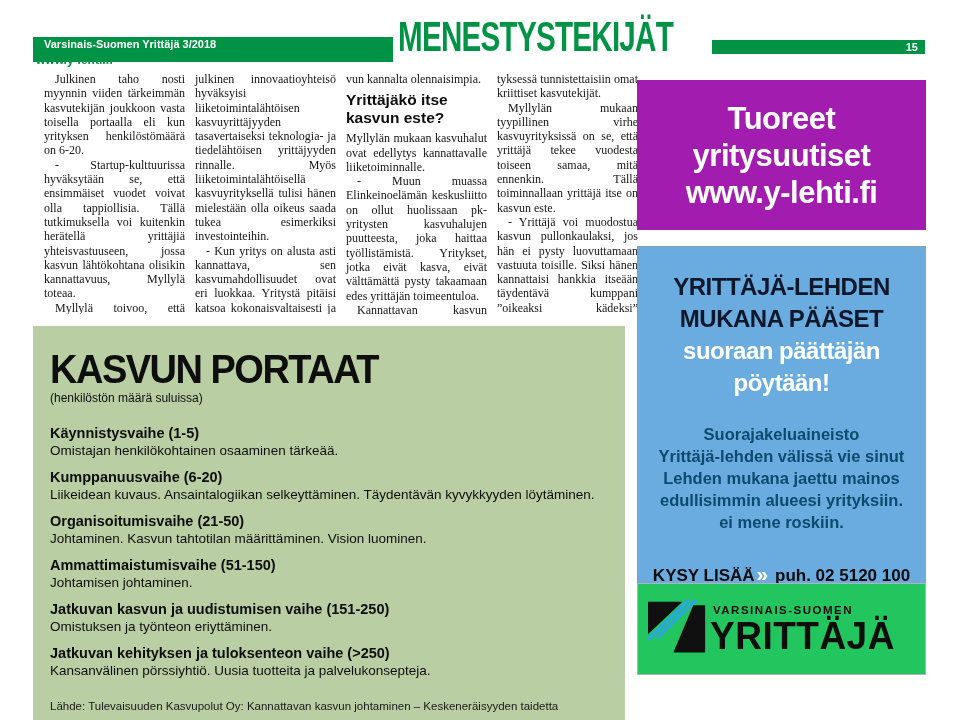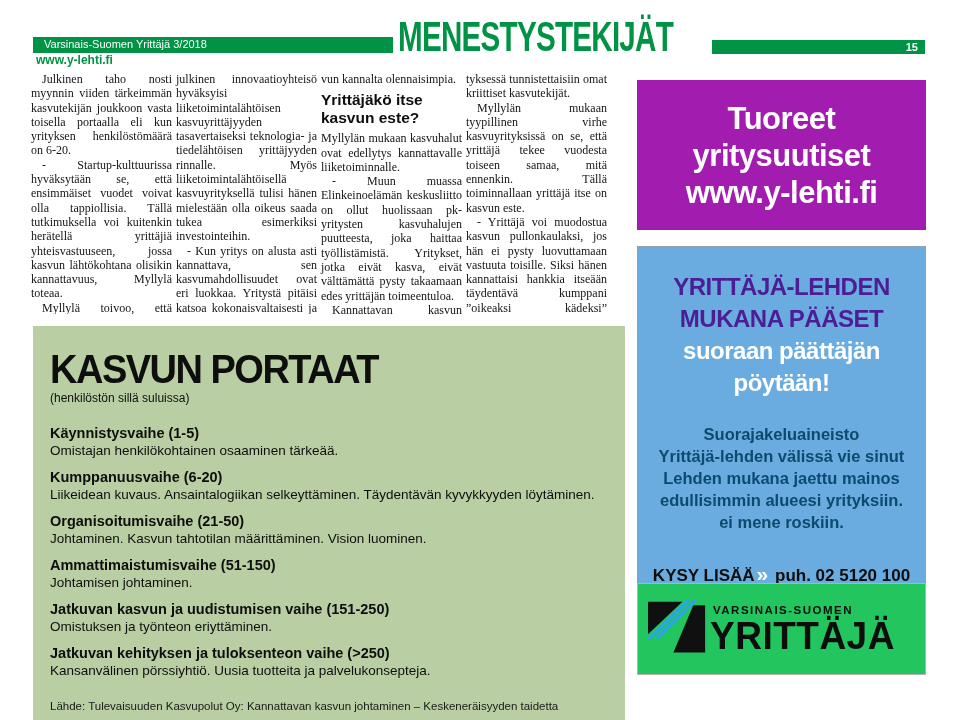--- a/index.html
+++ b/index.html
@@ -1,36 +1,36 @@
 <!DOCTYPE html>
 <html><head>
 <meta charset="utf-8">
 <style>
   * { margin:0; padding:0; box-sizing:border-box; }
   html,body { width:960px; height:720px; background:#ffffff; overflow:hidden; }
   .page { position:relative; width:960px; height:720px; background:#fff;
           font-family:"Liberation Sans", sans-serif; color:#111; }
 
   
-  .masthead-bar { position:absolute; left:33px; top:37px; width:360px; height:16px;
-                  background:#009245; color:#fff; font-size:11px; font-weight:normal;
+  .masthead-bar { position:absolute; left:33px; top:37px; width:360px; height:25px;
+                  background:#009245; color:#fff; font-size:11px; font-weight:bold;
                   line-height:15px; padding-left:11px; }
   .site-url { position:absolute; left:36px; top:53px; color:#009245;
               font-size:12px; font-weight:bold; }
   .section-title { position:absolute; left:398px; top:13px; color:#009245;
                    font-size:40px; font-weight:bold; letter-spacing:-1px;
                    transform:scaleX(0.74) scaleY(1.05); transform-origin:left top;
                    white-space:nowrap; }
   .page-bar { position:absolute; left:712px; top:40px; width:213px; height:14px;
               background:#009245; color:#fff; font-size:11px; font-weight:bold;
               line-height:14px; text-align:right; padding-right:7px; }
 
   
-  .article { position:absolute; left:31px; top:72px; width:594px; height:242px;
-             display:flex; gap:4px; overflow:hidden; }
+  .article { position:absolute; left:44px; top:72px; width:594px; height:242px;
+             display:flex; gap:10px; overflow:hidden; }
   .col { width:141px; font-family:"Liberation Serif", serif; font-size:12px;
          line-height:14.3px; text-align:justify; color:#141414; }
   .col p { text-indent:11px; }
   .col p.cont { text-indent:0; }
   .subhead { font-family:"Liberation Sans", sans-serif; font-weight:bold;
              font-size:15.5px; line-height:18px; text-align:left; margin:5px 0 4px; color:#0e0e0e; }
 
   
   .growth { position:absolute; left:33px; top:326px; width:592px; height:400px;
             background:#b9cfa3; padding:22px 17px 0 17px; color:#0e0e0e; }
@@ -45,21 +45,21 @@
 
   
   .ad-green { position:absolute; left:637px; top:80px; width:289px; height:150px;
               background:#a21caf; color:#fff; display:flex; flex-direction:column;
               justify-content:center; text-align:center; }
   .ad-green .line { font-size:31px; font-weight:bold; line-height:37px; letter-spacing:-0.5px; }
 
   .ad-blue { position:absolute; left:637px; top:246px; width:289px; height:368px;
              background:#6aacdf; border:1px solid #8fa0ab; text-align:center;
              padding-top:24px; }
-  .bh { font-size:24px; font-weight:bold; line-height:32px; color:#4c1d95; letter-spacing:-0.5px; }
+  .bh { font-size:24px; font-weight:bold; line-height:32px; color:#0f172a; letter-spacing:-0.5px; }
   .wh { font-size:24px; font-weight:bold; line-height:32px; color:#ffffff; letter-spacing:-0.5px;text-align:center; }
   .blue-body { margin-top:24px; }
   .blue-body .bline { color:#0c4a6e; font-weight:bold; font-size:16.5px; line-height:22px; }
   .cta { margin-top:30px; font-weight:bold; font-size:17px; line-height:22px; color:#0d0d0d; }
   .cta .chev { color:#ffffff; font-size:21px; padding:0 2px; }
 
   .logo-box { position:absolute; left:637px; top:583px; width:289px; height:92px;
               background:#22c55e; border:1px solid #b3b3b3; display:flex;
               align-items:center; padding-left:10px; }
   .logo-text { margin-left:4px; }
@@ -102,21 +102,21 @@
     </div>
     <div class="col">
       <p class="cont">tyksessä tunnistettaisiin omat kriittiset kasvutekijät.</p>
       <p>Myllylän mukaan tyypillinen virhe kasvuyrityksissä on se, että yrittäjä tekee vuodesta toiseen samaa, mitä ennenkin. Tällä toiminnallaan yrittäjä itse on kasvun este.</p>
       <p>- Yrittäjä voi muodostua kasvun pullonkaulaksi, jos hän ei pysty luovuttamaan vastuuta toisille. Siksi hänen kannattaisi hankkia itseään täydentävä kumppani ”oikeaksi kädeksi” viimeistään kakkosportaalle siirryttäessä.</p>
     </div>
   </div>
 
   <section class="growth">
     <h1 class="growth-title">KASVUN PORTAAT</h1>
-    <div class="growth-sub">(henkilöstön sillä suluissa)</div>
+    <div class="growth-sub">(henkilöstön määrä suluissa)</div>
 
     <div class="stage first">
       <div class="stage-name">Käynnistysvaihe (1-5)</div>
       <div class="stage-desc">Omistajan henkilökohtainen osaaminen tärkeää.</div>
     </div>
     <div class="stage">
       <div class="stage-name">Kumppanuusvaihe (6-20)</div>
       <div class="stage-desc">Liikeidean kuvaus. Ansaintalogiikan selkeyttäminen. Täydentävän kyvykkyyden löytäminen.</div>
     </div>
     <div class="stage">

